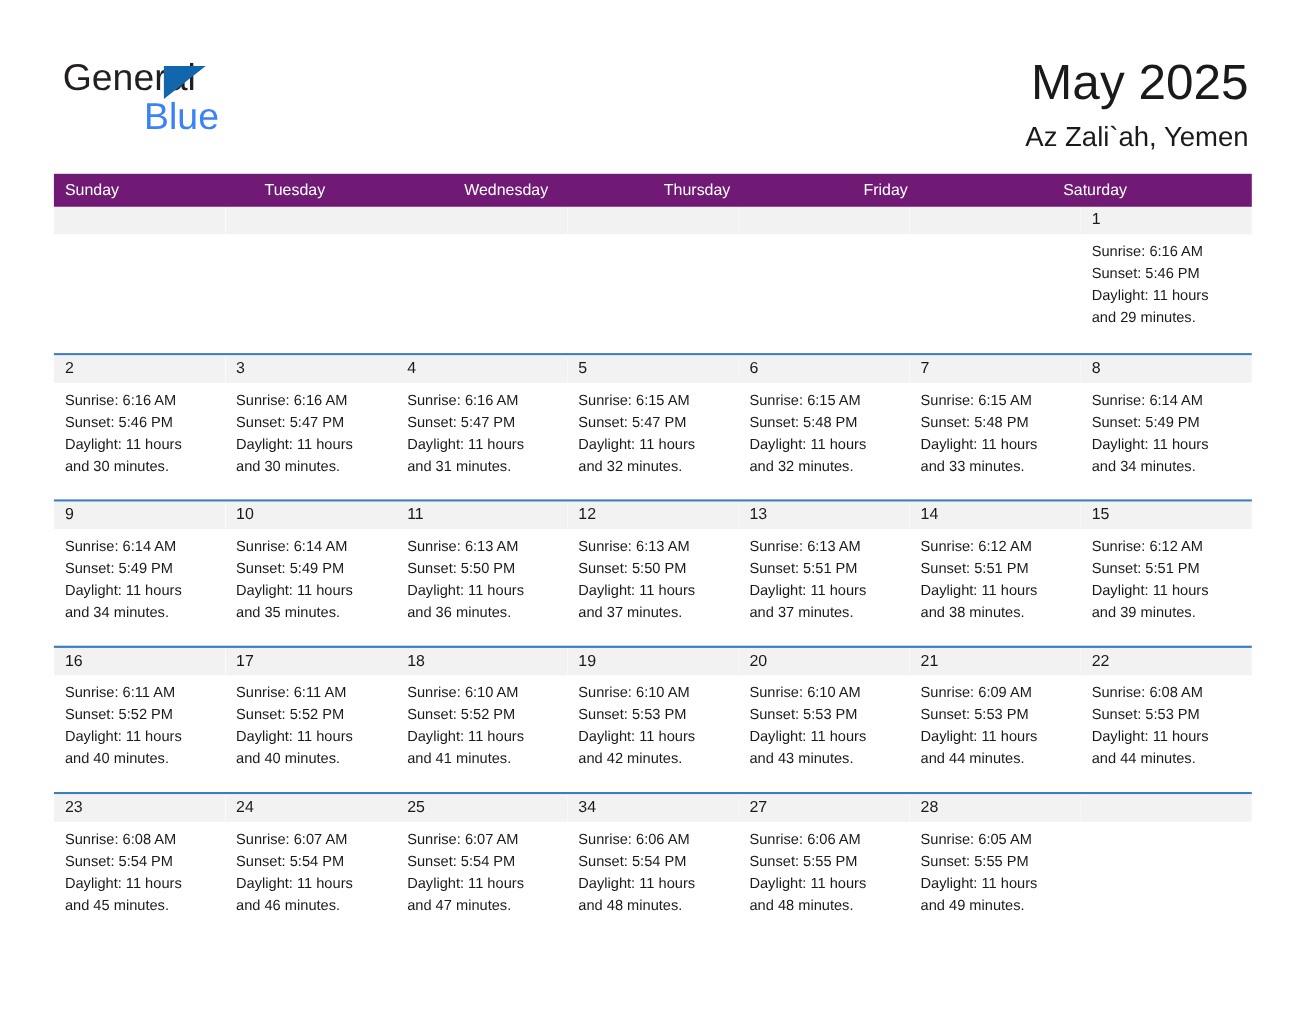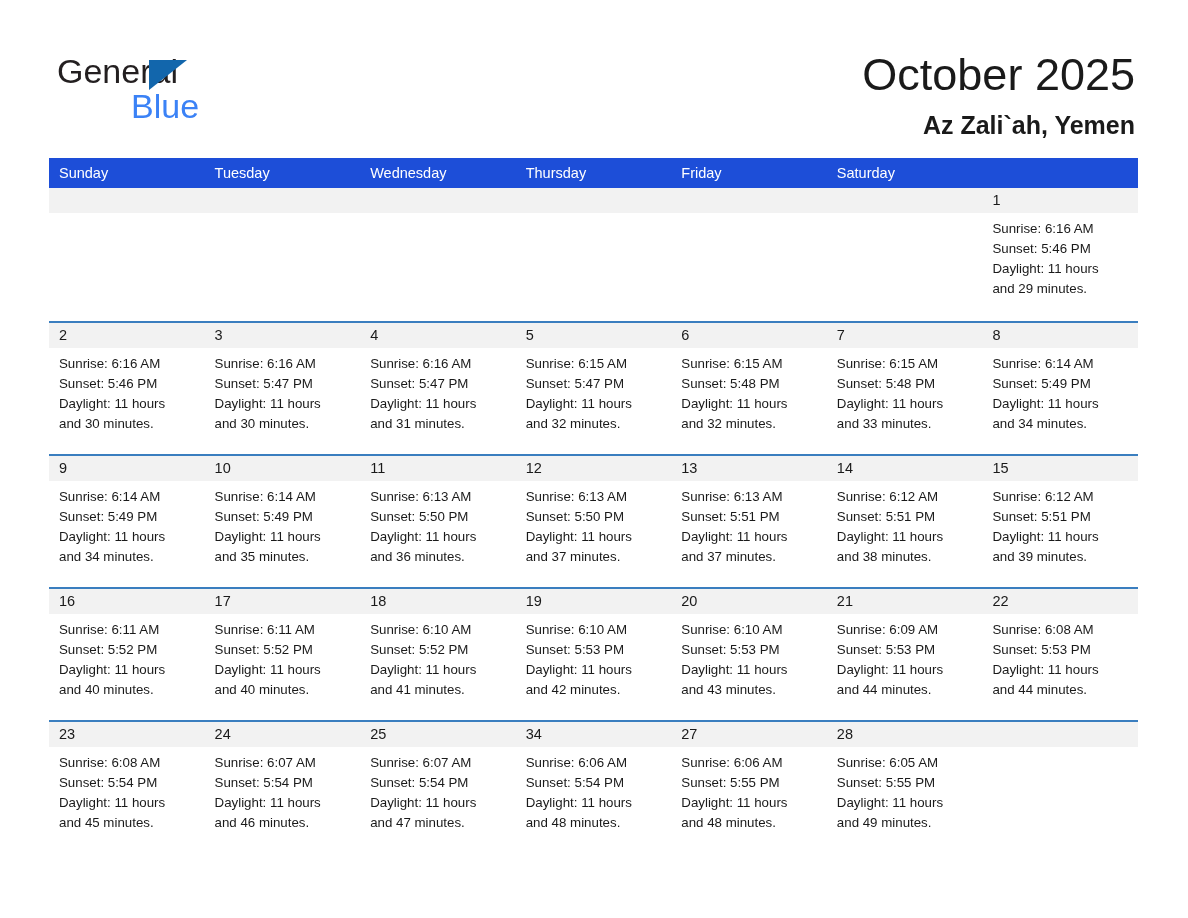--- a/index.html
+++ b/index.html
@@ -72,38 +72,38 @@
   }
   .month-title {
     font-size: 45px;
     font-weight: normal;
     color: #1a1a1a;
     line-height: 54px;
     white-space: nowrap;
   }
   .location-title {
     font-size: 25px;
-    font-weight: bold;
+    font-weight: normal;
     color: #1a1a1a;
     line-height: 34px;
     margin-top: 6px;
     white-space: nowrap;
   }
 
   
   .calendar {
     position: absolute;
     left: 49px;
     top: 158px;
     width: 1089px;
   }
   .weekdays {
     display: grid;
-    grid-template-columns: repeat(7, 1fr);
-    background: #1d4ed8;
+    grid-template-columns: repeat(6, 1fr);
+    background: #701a75;
     height: 30px;
   }
   .weekday {
     color: #ffffff;
     font-size: 14.5px;
     line-height: 30px;
     padding-left: 10px;
     box-sizing: border-box;
     white-space: nowrap;
   }
@@ -152,21 +152,21 @@
 
   <div class="header">
 
     <div class="logo">
       <span class="logo-general">General</span>
       <span class="logo-triangle"></span>
       <span class="logo-blue">Blue</span>
     </div>
 
     <div class="title-block">
-      <div class="month-title">October 2025</div>
+      <div class="month-title">May 2025</div>
       <div class="location-title">Az Zali`ah, Yemen</div>
     </div>
 
   </div>
 
   <div class="calendar">
     <div class="weekdays">
         <div class="weekday">Sunday</div>
         <div class="weekday">Tuesday</div>
         <div class="weekday">Wednesday</div>

